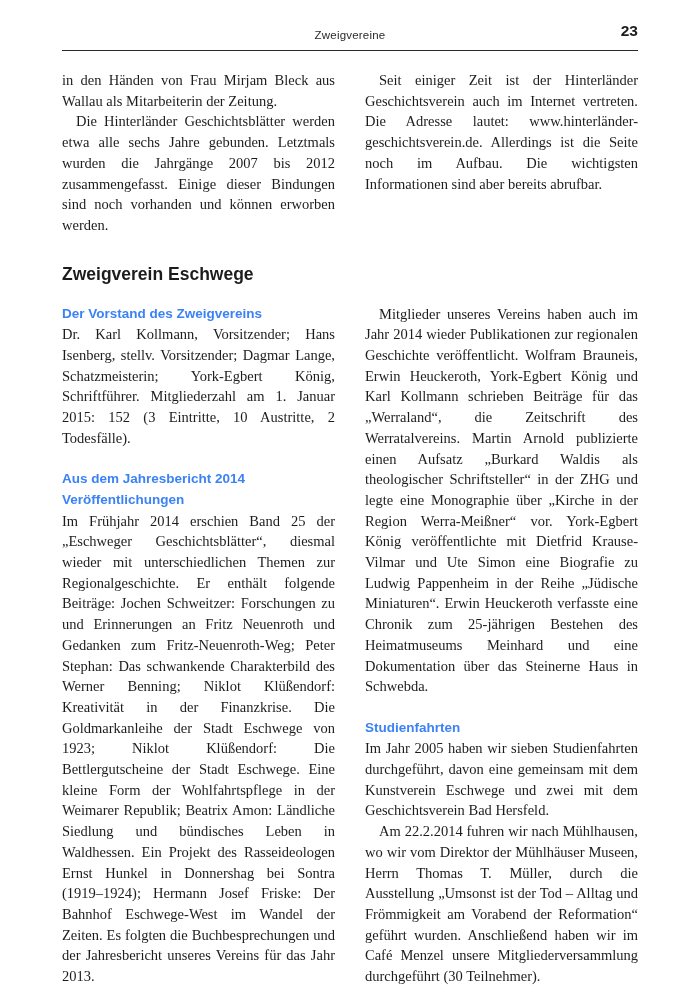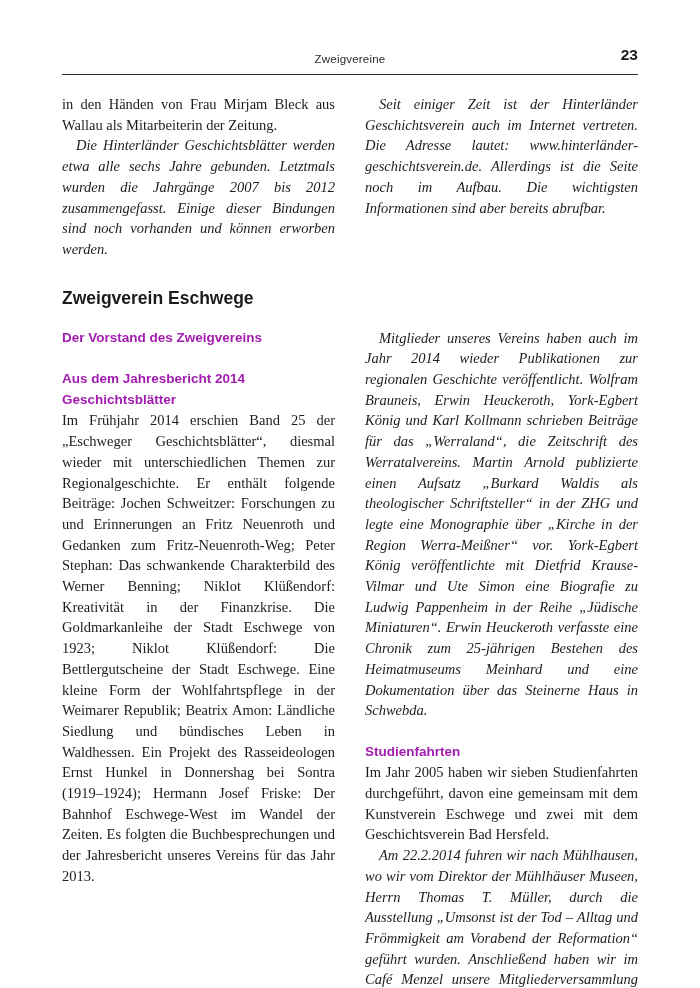--- a/index.html
+++ b/index.html
@@ -6,21 +6,21 @@
     margin: 0;
     padding: 0;
     background: #ffffff;
   }
   .page {
     position: relative;
     width: 700px;
     height: 988px;
     background: #ffffff;
     box-sizing: border-box;
-    padding: 48px 62px 0 62px;
+    padding: 24px 62px 0 62px;
     color: #1c1c1c;
     overflow: hidden;
   }
   .page-header {
     position: relative;
     height: 22px;
   }
   .running-title {
     display: block;
     text-align: center;
@@ -54,32 +54,31 @@
   p.body {
     margin: 0;
     font: 400 14.5px/20.7px "Liberation Serif", serif;
     color: #1c1c1c;
     text-align: justify;
     hyphens: auto;
     -webkit-hyphens: auto;
   }
   p.indent {
     text-indent: 14px;
-    font-style: italic;
   }
   .section-title {
     margin: 27px 0 19px 0;
     text-align: left;
     font: 700 17.5px/22px "Liberation Sans", sans-serif;
     color: #1c1c1c;
   }
   .subhead {
     margin: 0;
     font: 700 13.5px/20.7px "Liberation Sans", sans-serif;
-    color: #a21caf;
+    color: #3b82f6;
   }
   .vspace {
     height: 20.7px;
   }
 </style>
 </head>
 <body>
 
 <div class="page">
 
@@ -98,23 +97,24 @@
     <div class="col">
       <p class="body indent">Seit einiger Zeit ist der Hinterländer Geschichtsverein auch im Internet vertreten. Die Adresse lautet: www.hinterländer-geschichtsverein.de. Allerdings ist die Seite noch im Aufbau. Die wichtigsten Informationen sind aber bereits abrufbar.</p>
     </div>
   </section>
 
   <h1 class="section-title">Zweigverein Eschwege</h1>
 
   <section class="columns">
     <div class="col">
       <h2 class="subhead">Der Vorstand des Zweigvereins</h2>
+      <p class="body">Dr. Karl Kollmann, Vorsitzender; Hans Isenberg, stellv. Vorsitzender; Dagmar Lange, Schatzmeisterin; York-Egbert König, Schriftführer. Mitgliederzahl am 1. Januar 2015: 152 (3 Eintritte, 10 Austritte, 2 Todesfälle).</p>
       <div class="vspace"></div>
       <h2 class="subhead">Aus dem Jahresbericht 2014</h2>
-      <h2 class="subhead">Geschichtsblätter</h2>
+      <h2 class="subhead">Veröffentlichungen</h2>
       <p class="body">Im Frühjahr 2014 erschien Band 25 der „Eschweger Geschichtsblätter“, diesmal wieder mit unterschiedlichen Themen zur Regionalgeschichte. Er enthält folgende Beiträge: Jochen Schweitzer: Forschungen zu und Erinnerungen an Fritz Neuenroth und Gedanken zum Fritz-Neuenroth-Weg; Peter Stephan: Das schwankende Charakterbild des Werner Benning; Niklot Klüßendorf: Kreativität in der Finanzkrise. Die Goldmarkanleihe der Stadt Eschwege von 1923; Niklot Klüßendorf: Die Bettlergutscheine der Stadt Eschwege. Eine kleine Form der Wohlfahrtspflege in der Weimarer Republik; Beatrix Amon: Ländliche Siedlung und bündisches Leben in Waldhessen. Ein Projekt des Rasseideologen Ernst Hunkel in Donnershag bei Sontra (1919–1924); Hermann Josef Friske: Der Bahnhof Eschwege-West im Wandel der Zeiten. Es folgten die Buchbesprechungen und der Jahresbericht unseres Vereins für das Jahr 2013.</p>
     </div>
     <div class="col">
       <p class="body indent">Mitglieder unseres Vereins haben auch im Jahr 2014 wieder Publikationen zur regionalen Geschichte veröffentlicht. Wolfram Brauneis, Erwin Heuckeroth, York-Egbert König und Karl Kollmann schrieben Beiträge für das „Werraland“, die Zeitschrift des Werratalvereins. Martin Arnold publizierte einen Aufsatz „Burkard Waldis als theologischer Schriftsteller“ in der ZHG und legte eine Monographie über „Kirche in der Region Werra-Meißner“ vor. York-Egbert König veröffentlichte mit Dietfrid Krause-Vilmar und Ute Simon eine Biografie zu Ludwig Pappenheim in der Reihe „Jüdische Miniaturen“. Erwin Heuckeroth verfasste eine Chronik zum 25-jährigen Bestehen des Heimatmuseums Meinhard und eine Dokumentation über das Steinerne Haus in Schwebda.</p>
       <div class="vspace"></div>
       <h2 class="subhead">Studienfahrten</h2>
       <p class="body">Im Jahr 2005 haben wir sieben Studienfahrten durchgeführt, davon eine gemeinsam mit dem Kunstverein Eschwege und zwei mit dem Geschichtsverein Bad Hersfeld.</p>
       <p class="body indent">Am 22.2.2014 fuhren wir nach Mühlhausen, wo wir vom Direktor der Mühlhäuser Museen, Herrn Thomas T. Müller, durch die Ausstellung „Umsonst ist der Tod – Alltag und Frömmigkeit am Vorabend der Reformation“ geführt wurden. Anschließend haben wir im Café Menzel unsere Mitgliederversammlung durchgeführt (30 Teilnehmer).</p>
     </div>
   </section>

